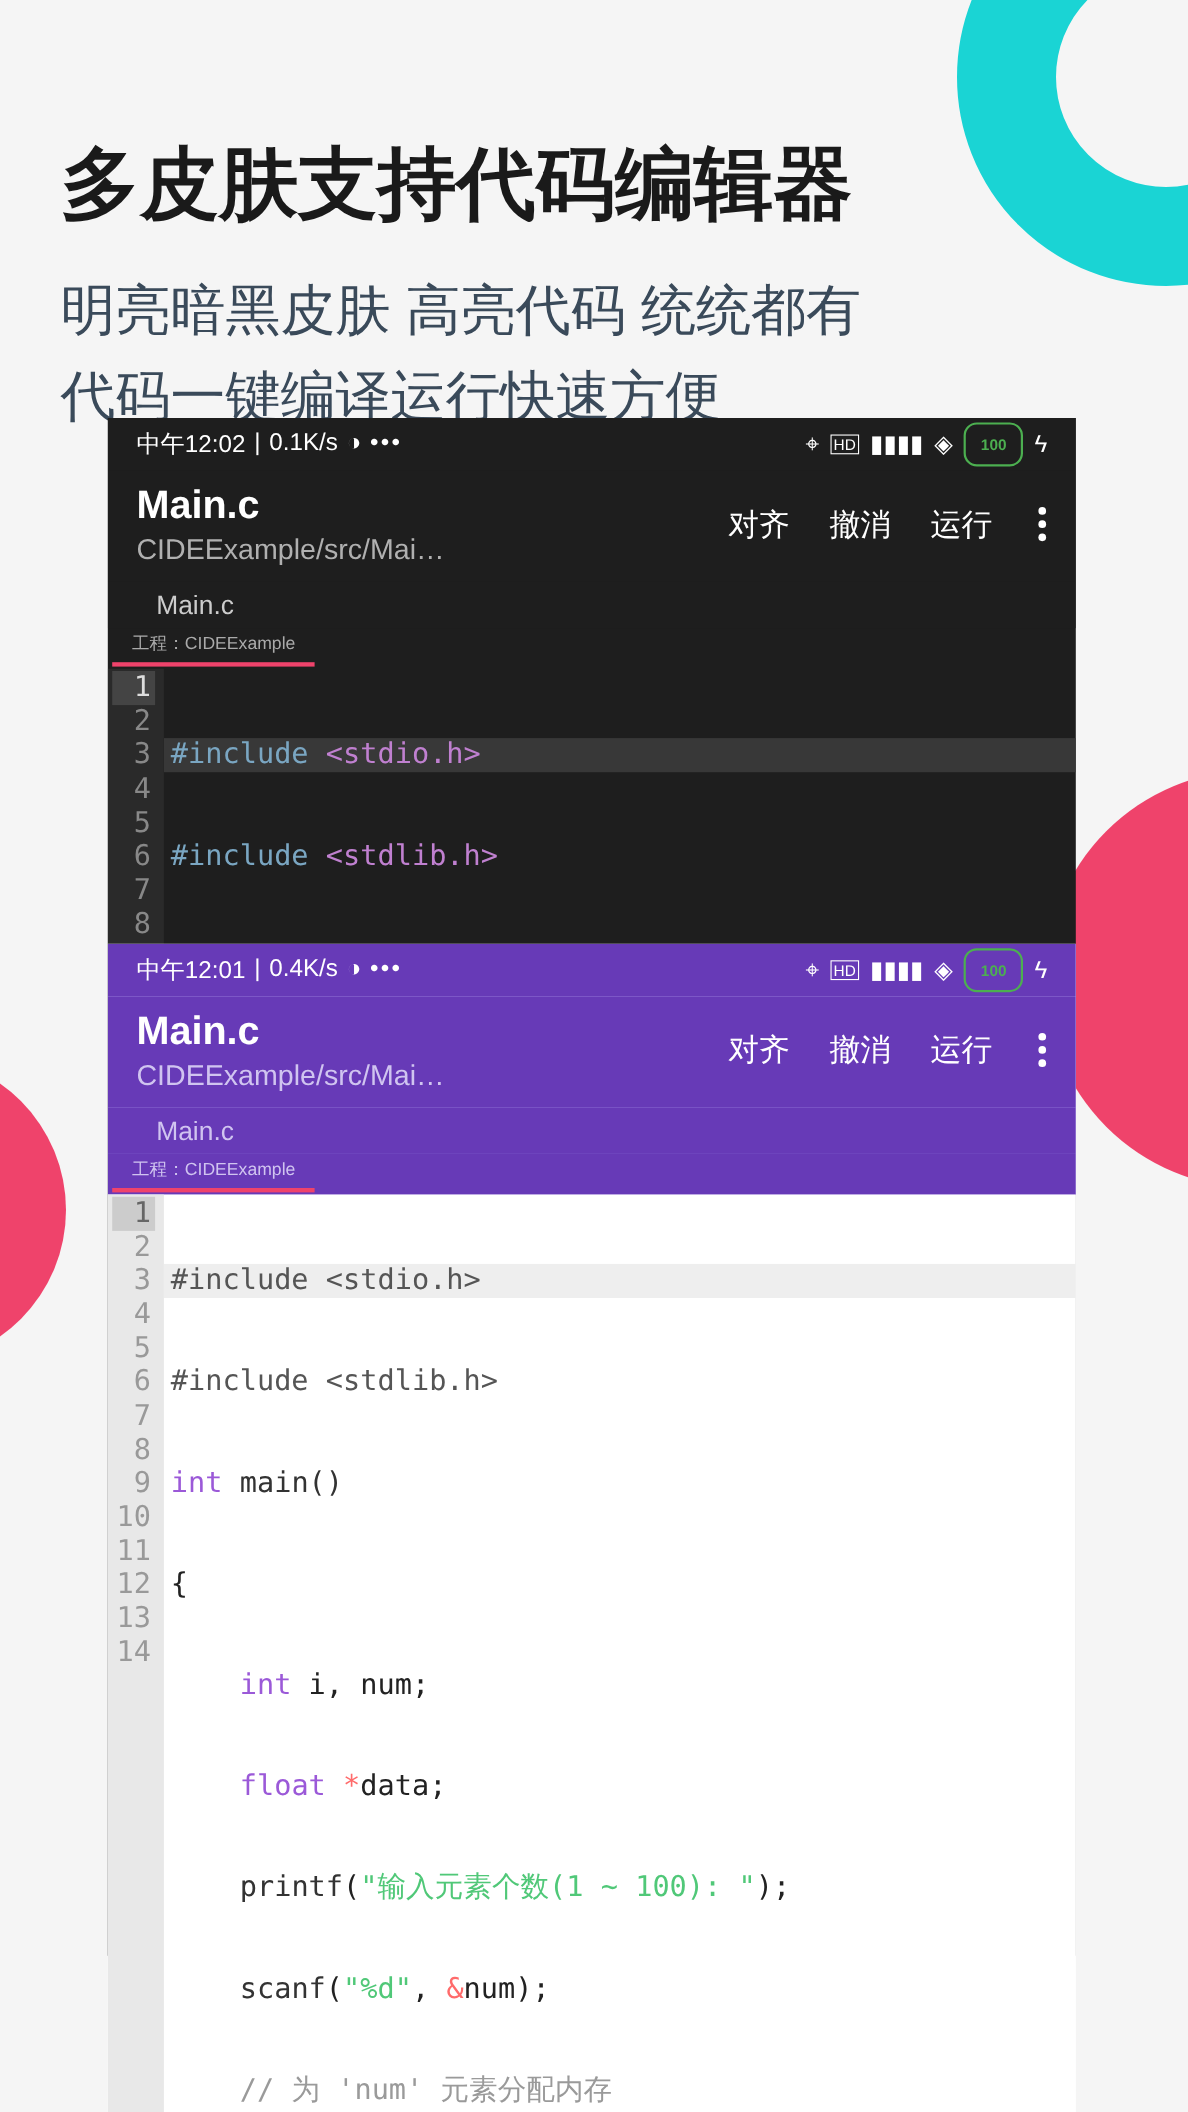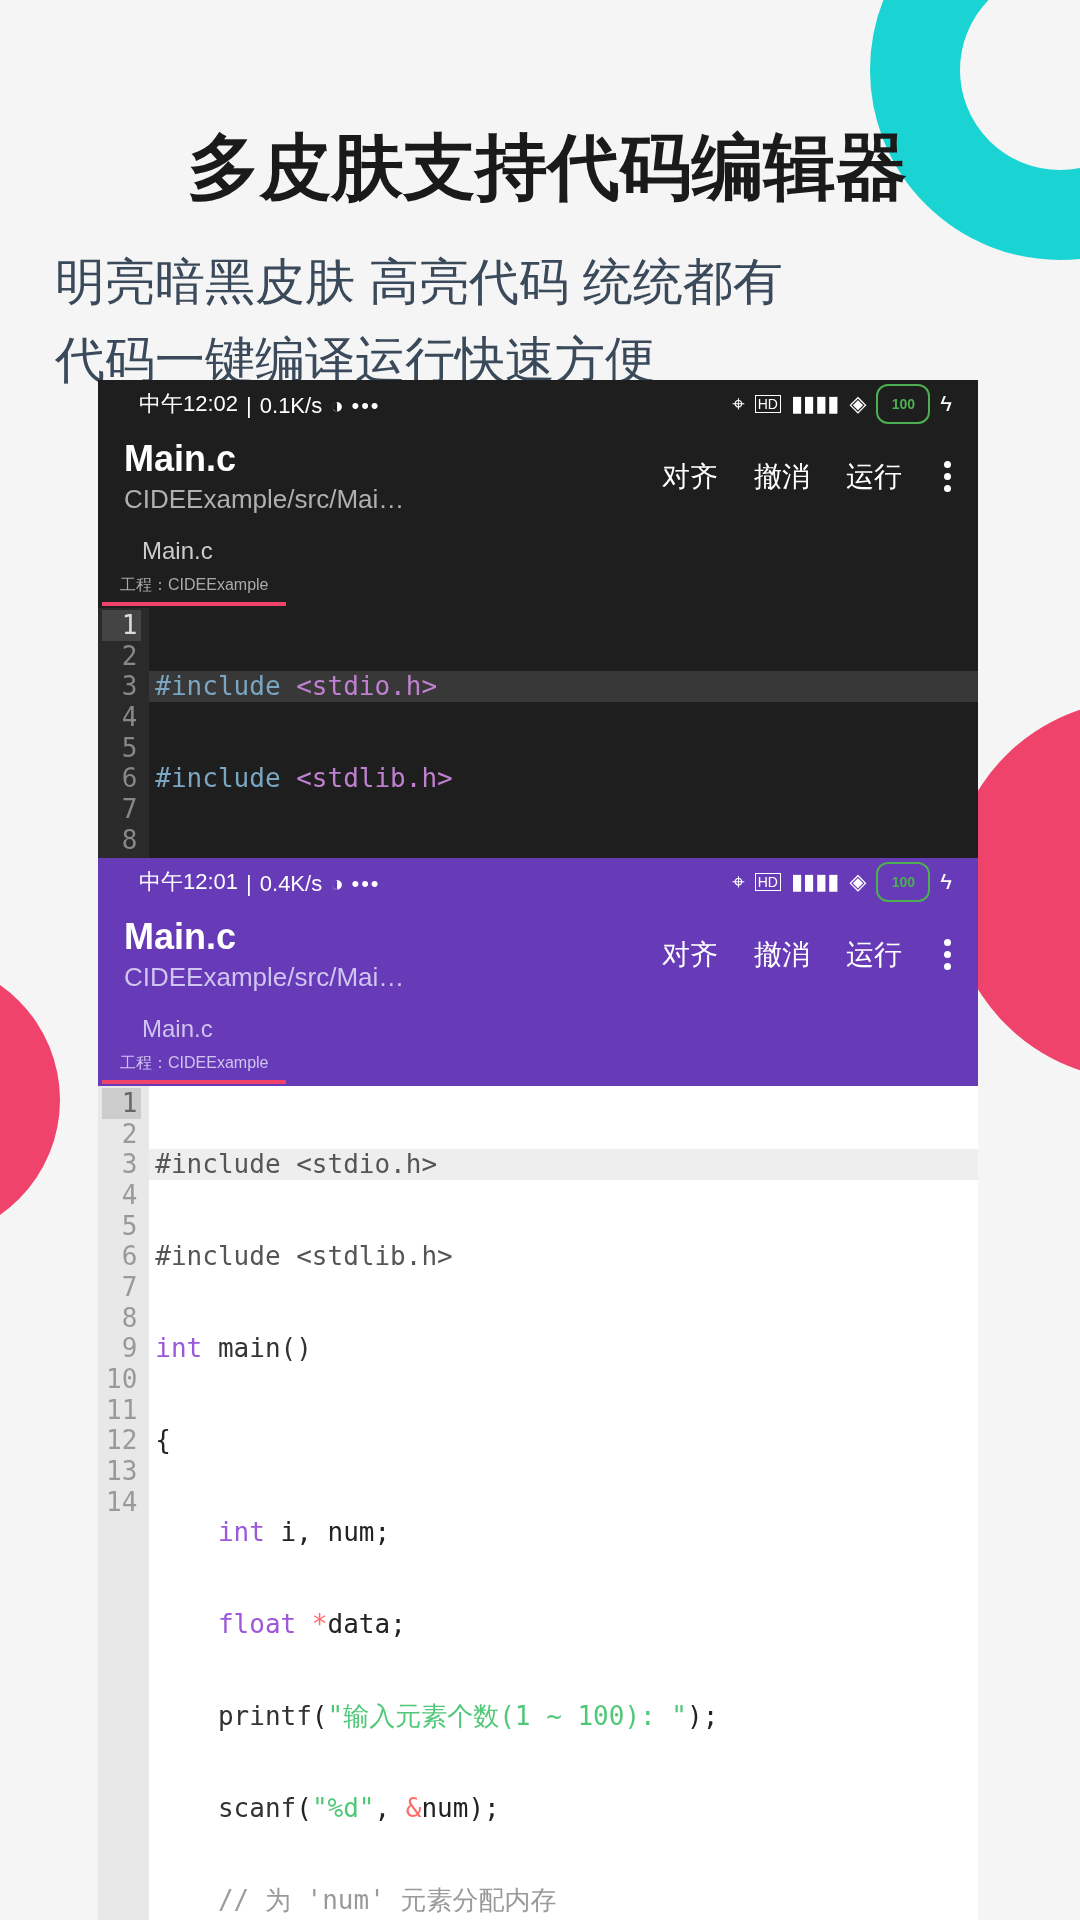--- a/index.html
+++ b/index.html
@@ -45,21 +45,20 @@
   position: absolute;
   top: 120px;
   left: 55px;
   right: 40px;
 }
 .headline-title {
   font-size: 72px;
   font-weight: 700;
   color: #1a1a1a;
   margin-bottom: 28px;
-  text-align: center;
 }
 .headline-sub {
   font-size: 50px;
   color: #3a4a5a;
   line-height: 1.55;
 }
 
 
 .phone {
   position: absolute;
@@ -72,21 +71,21 @@
 
 .status-bar {
   display: flex;
   justify-content: space-between;
   align-items: center;
   padding: 8px 26px;
   height: 48px;
   color: #fff;
   font-size: 22px;
 }
-.status-left { display: flex; align-items: flex-end; gap: 8px; margin-left: 15px; }
+.status-left { display: flex; align-items: flex-start; gap: 8px; }
 .status-right { display: flex; align-items: center; gap: 10px; }
 .battery {
   display: inline-flex;
   align-items: center;
   justify-content: center;
   width: 54px;
   height: 40px;
   border: 2px solid #4CAF50;
   border-radius: 12px;
   color: #4CAF50;

